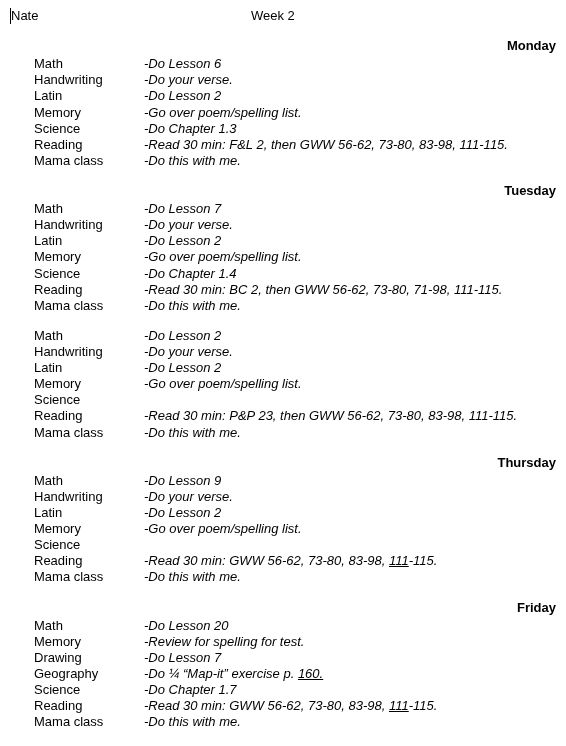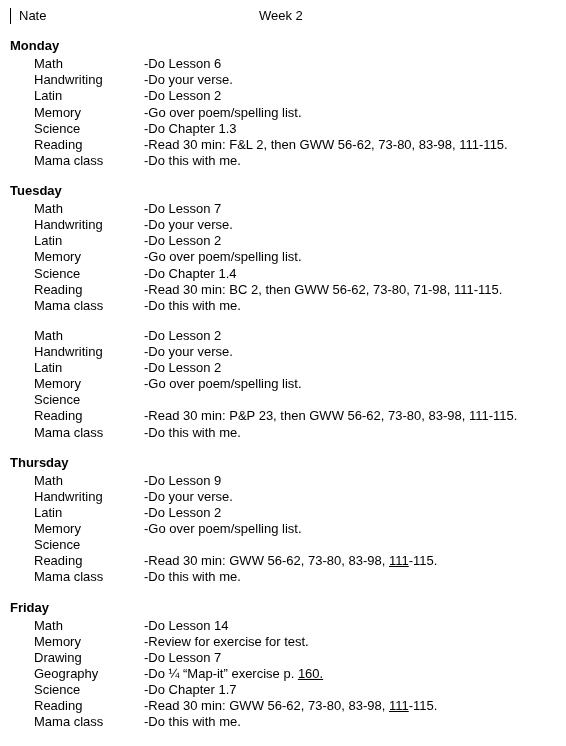--- a/index.html
+++ b/index.html
@@ -13,38 +13,38 @@
     box-sizing: border-box;
     line-height: 1.24;
   }
   .top-row {
     display: flex;
     margin-bottom: 14px;
   }
   .top-row .name { width: 240px; }
   .top-row .week { }
   .day-header {
-    text-align: left;
+    text-align: right;
     font-weight: bold;
     margin-top: 14px;
     margin-bottom: 2px;
   }
   .day-block {
     margin-bottom: 14px;
     margin-left: 24px;
   }
   .row { display: flex; }
   .subj {
     width: 110px;
     flex-shrink: 0;
   }
-  .task { flex: 1; }
+  .task { flex: 1; font-style: italic; }
   .cursor {
     border-left: 1px solid #000;
-    padding-left: 8px;
+    padding-left: 0;
   }
 </style>
 </head>
 <body>
 
 <div class="top-row">
   <span class="name cursor">Nate</span>
   <span class="week">Week 2</span>
 </div>
 
@@ -167,25 +167,25 @@
       </div>
       <div class="row">
         <span class="subj">Mama class</span>
         <span class="task">-Do this with me.</span>
       </div>
     </div>
     <div class="day-header">Friday</div>
     <div class="day-block">
       <div class="row">
         <span class="subj">Math</span>
-        <span class="task">-Do Lesson 14</span>
-      </div>
-      <div class="row">
-        <span class="subj">Memory</span>
-        <span class="task">-Review  for exercise for test.</span>
+        <span class="task">-Do Lesson 20</span>
+      </div>
+      <div class="row">
+        <span class="subj">Memory</span>
+        <span class="task">-Review  for spelling for test.</span>
       </div>
       <div class="row">
         <span class="subj">Drawing</span>
         <span class="task">-Do Lesson 7</span>
       </div>
       <div class="row">
         <span class="subj">Geography</span>
         <span class="task">-Do ¼ “Map-it” exercise p. <u>160.</u></span>
       </div>
       <div class="row">

